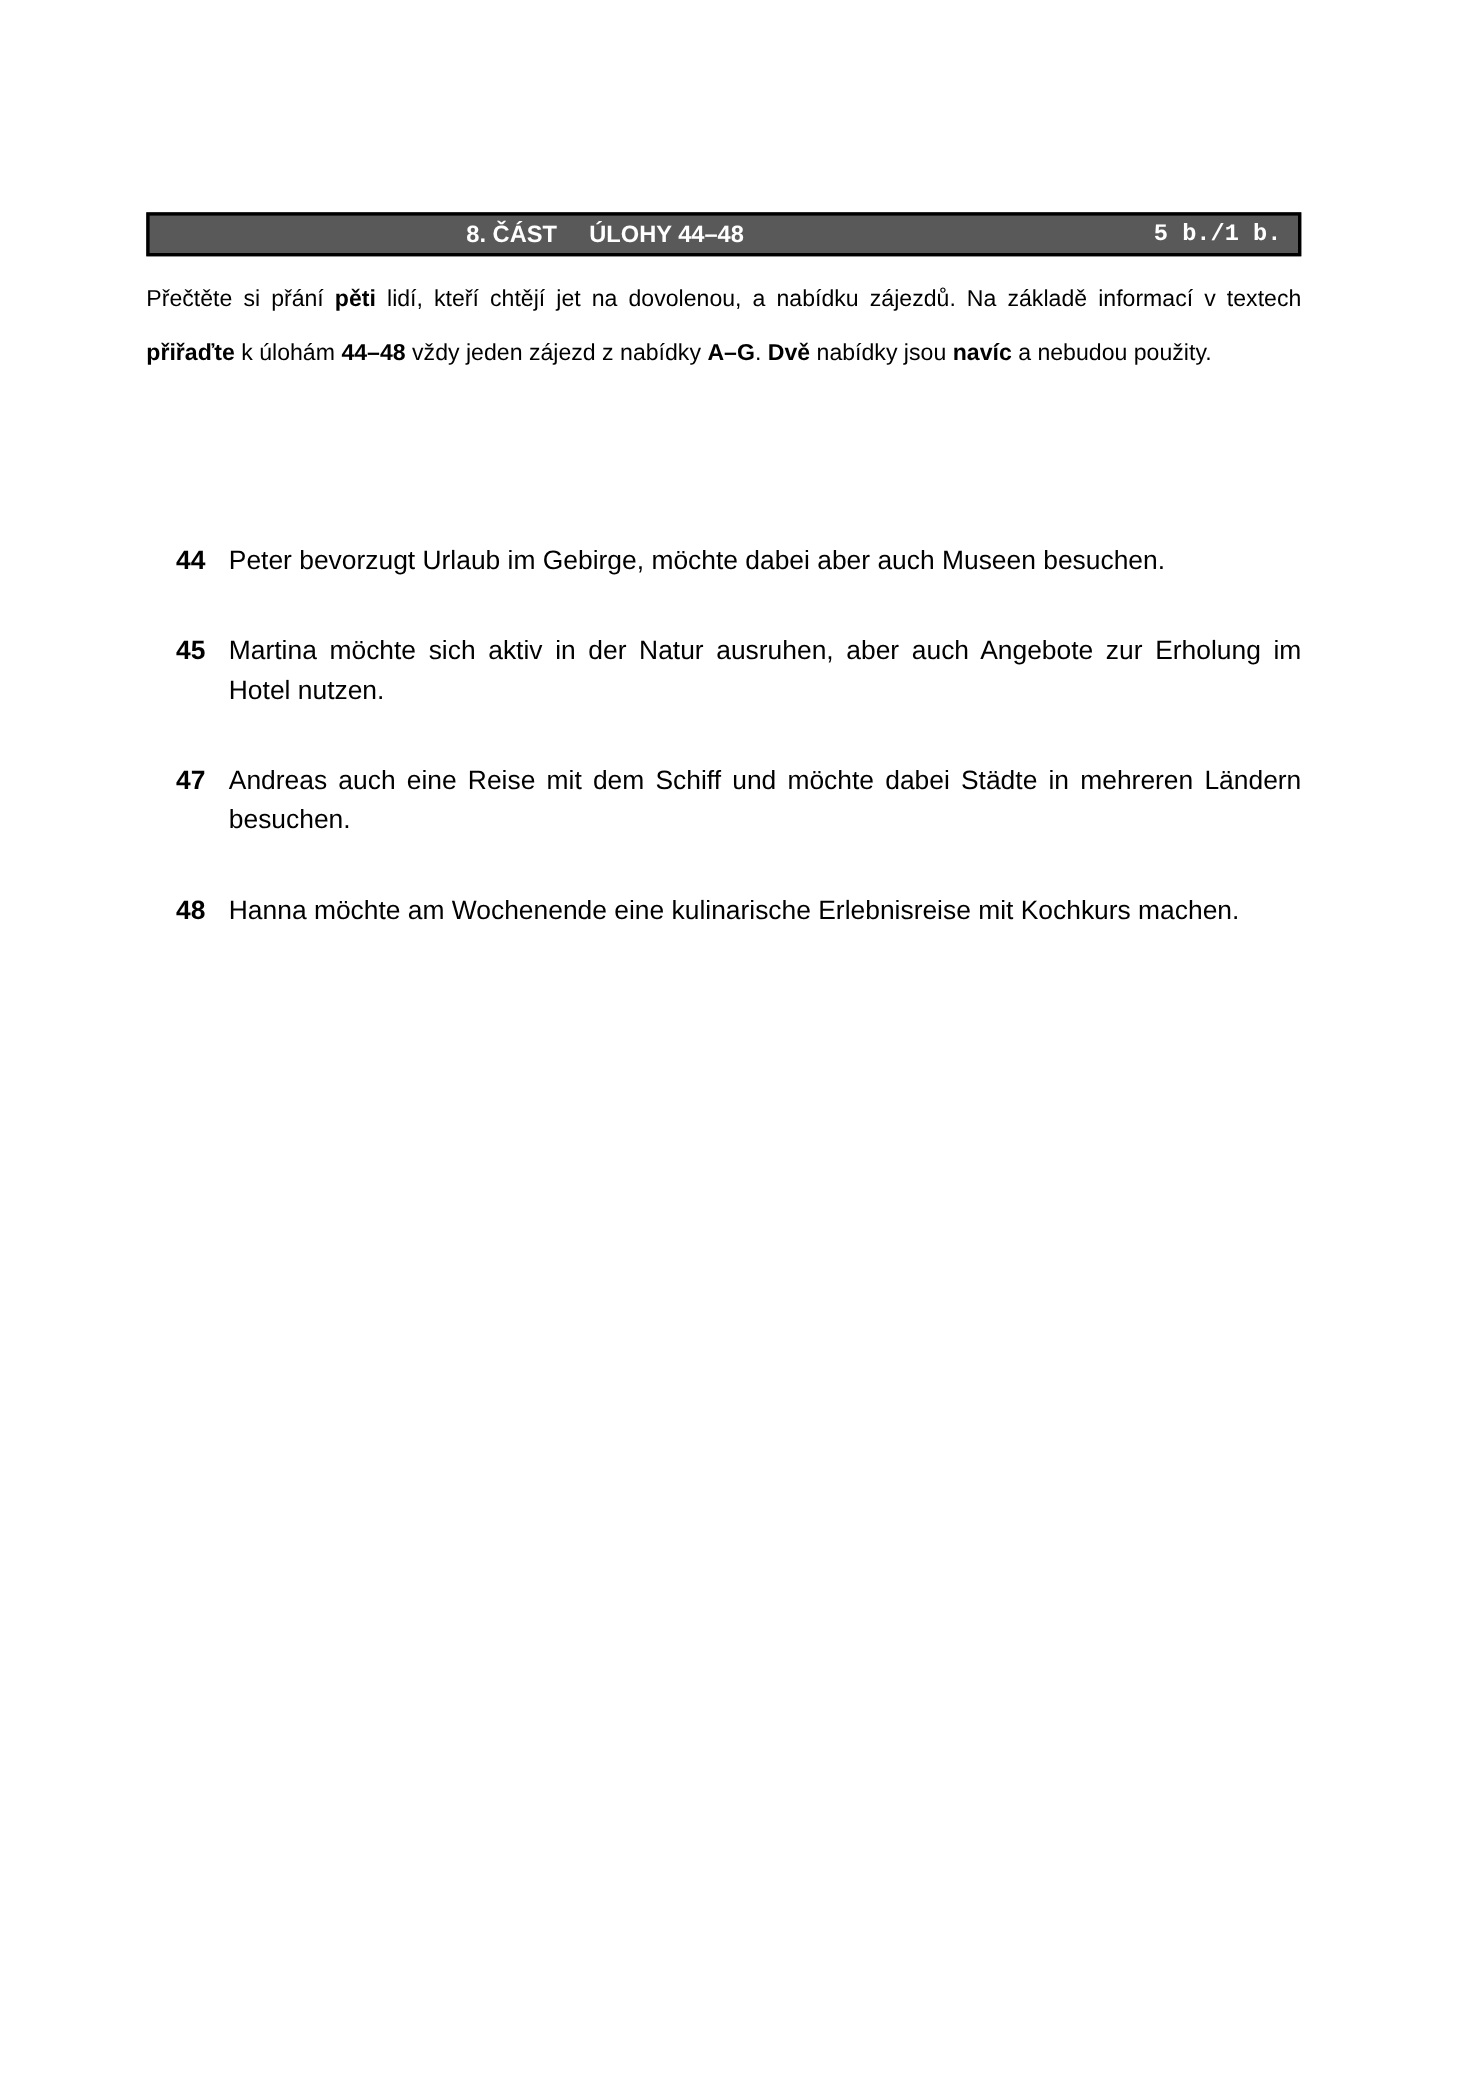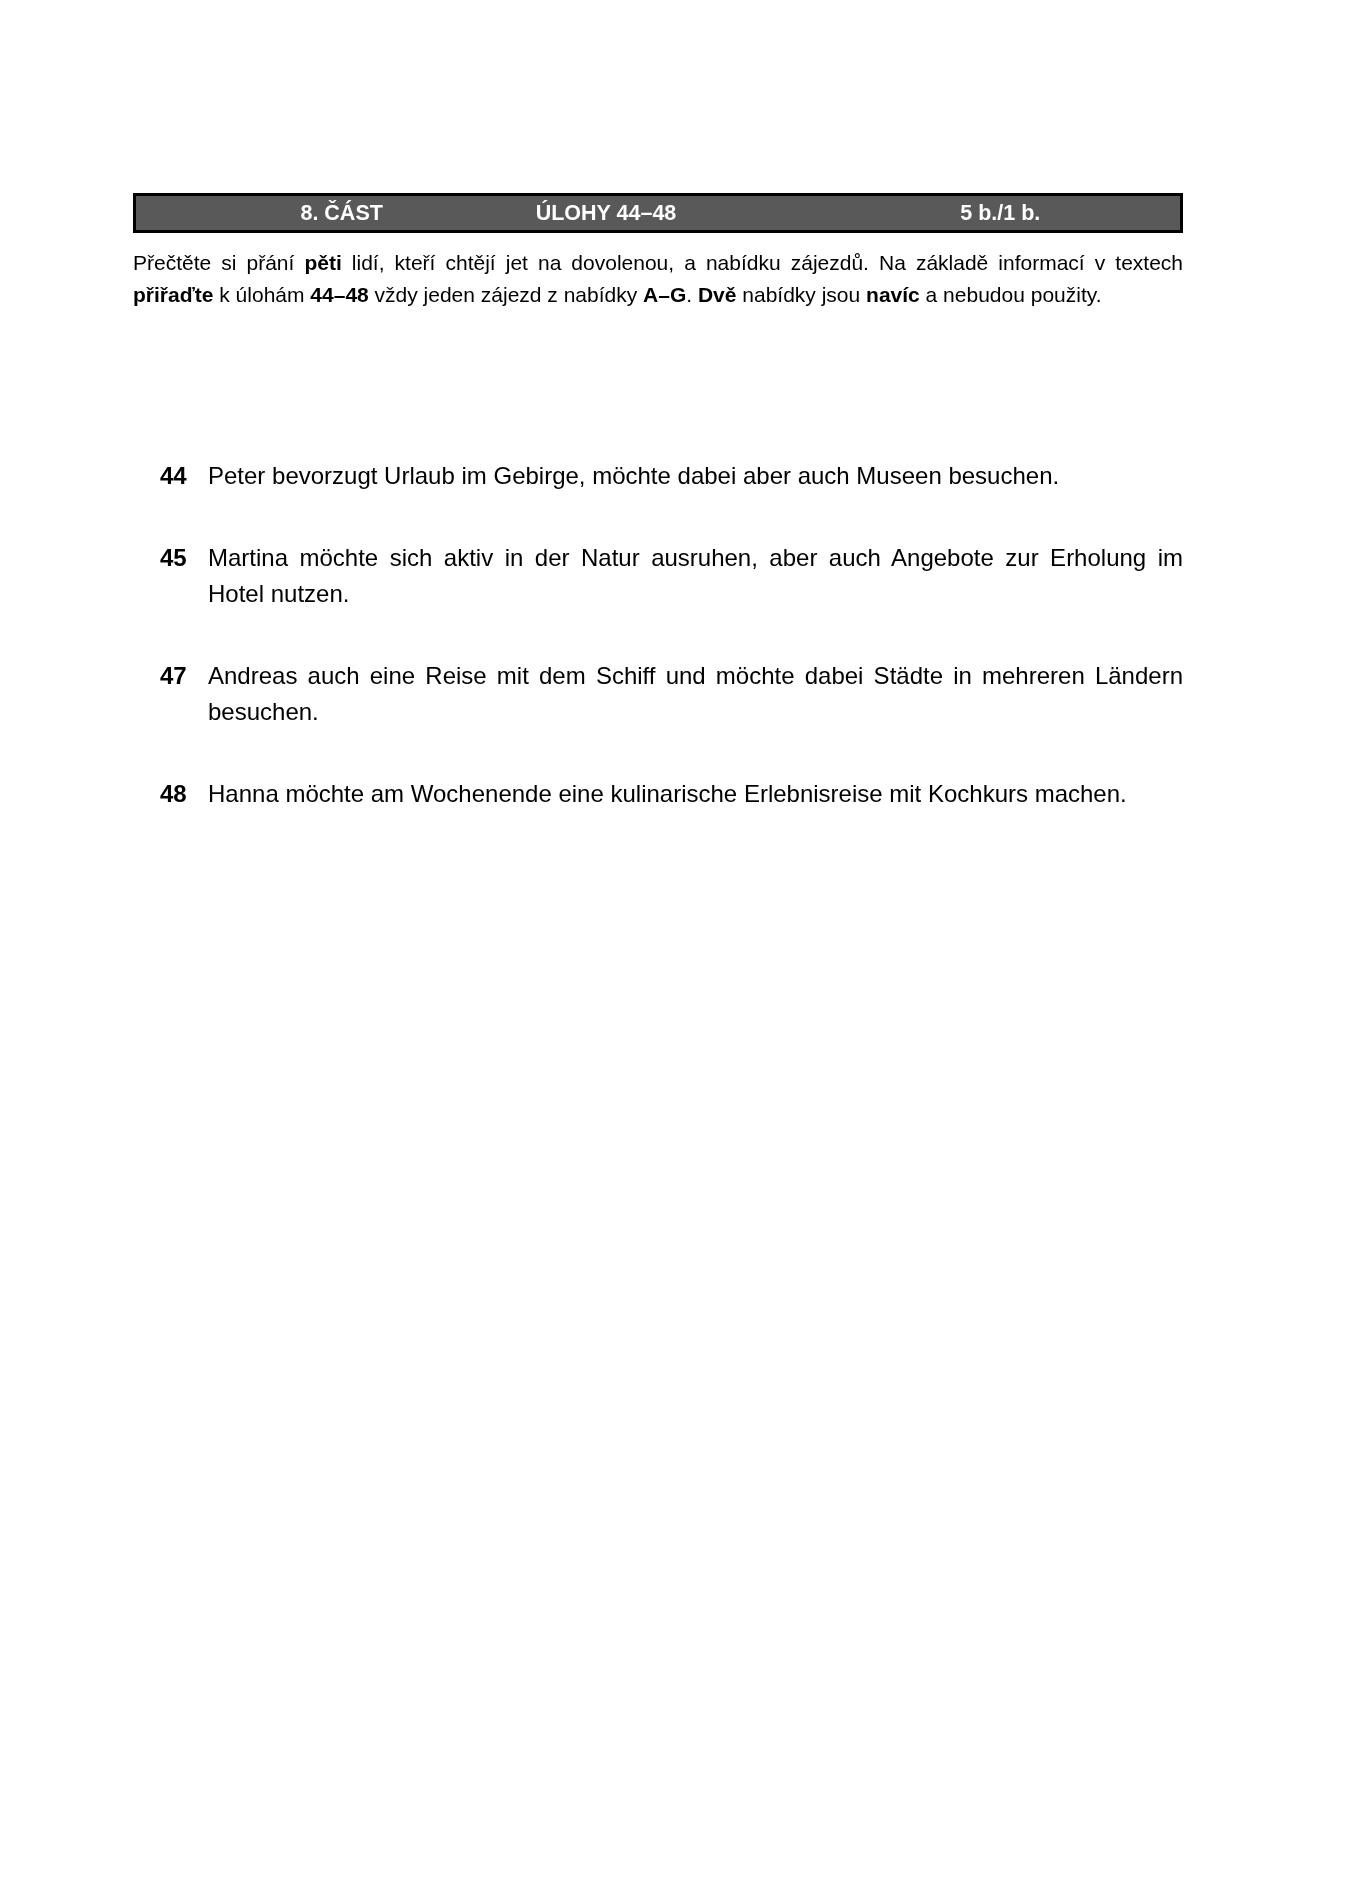--- a/index.html
+++ b/index.html
@@ -27,27 +27,27 @@
       height: 40px;
       background: #595959;
       border: 3px solid #000000;
       display: flex;
       align-items: center;
       color: #ffffff;
       font-weight: bold;
       font-size: 21.5px;
       padding: 0 15px 0 12px;
     }
-    .bar-left  { flex: 1; text-align: center; margin-left: 29px; }
+    .bar-left  { flex: 1; text-align: right; margin-left: 29px; }
     .bar-center{ flex: 1; text-align: center; transform: translateX(-65px); white-space: nowrap; }
-    .bar-right { flex: 1; text-align: center; white-space: nowrap; }
+    .bar-right { flex: 1; text-align: right; white-space: nowrap; font-family: Liberation Mono, monospace; }
     .intro {
       margin-top: 14px;
       font-size: 21px;
-      line-height: 32px;
+      line-height: 49px;
       text-align: justify;
     }
     .b { font-weight: bold; }
     .tasks {
       margin-top: 147px;
       font-size: 24px;
       line-height: 36px;
     }
     .task-row {
       display: flex;

